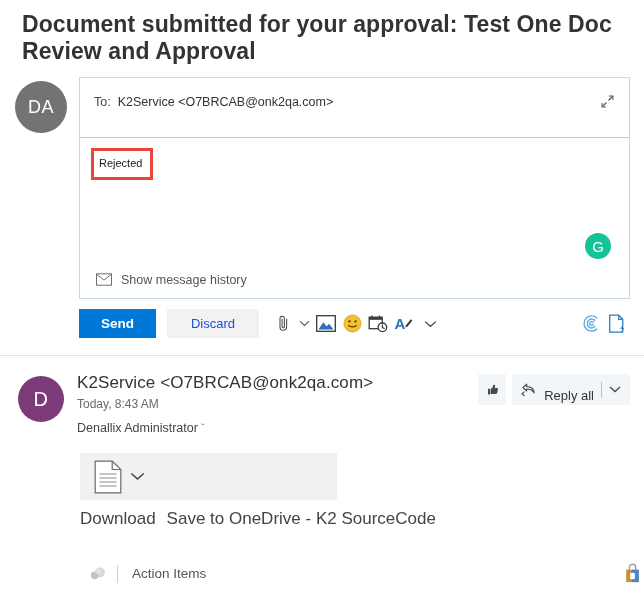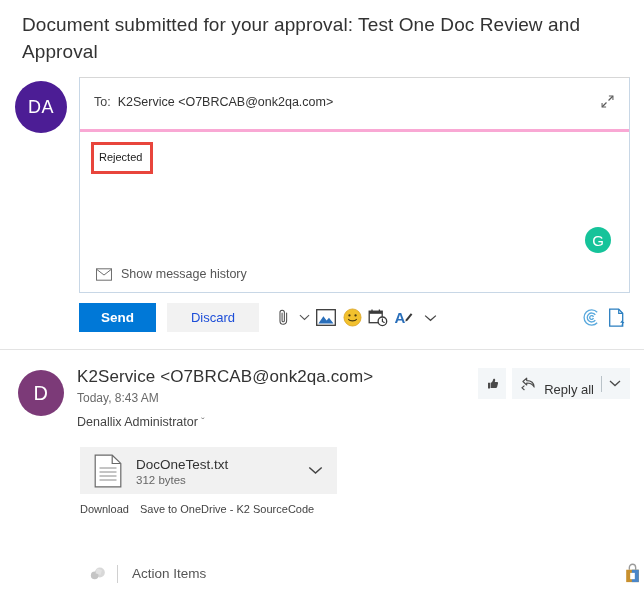--- a/index.html
+++ b/index.html
@@ -11,24 +11,24 @@
     width: 644px;
     height: 593px;
     font-family: "Liberation Sans", sans-serif;
     color: #333333;
     overflow: hidden;
     position: relative;
   }
 
   
   .subject {
-    font-size: 19px;
+    font-size: 23px;
     line-height: 27px;
     color: #333333;
-    font-weight: 400;
+    font-weight: 700;
     padding: 11px 22px 0 22px;
     letter-spacing: 0.1px;
   }
 
   
   .compose-row {
     display: flex;
     align-items: flex-start;
     padding: 12px 14px 0 15px;
   }
@@ -38,41 +38,41 @@
     border-radius: 50%;
     flex: 0 0 52px;
     display: flex;
     align-items: center;
     justify-content: center;
     color: #ffffff;
     font-size: 18px;
     letter-spacing: 0.5px;
     margin-top: 4px;
   }
-  .avatar.green { background: #4c1d95; }
+  .avatar.green { background: #737373; }
   .avatar.purple {
     background: #7c3a78;
     width: 46px; height: 46px; flex: 0 0 46px;
     font-size: 20px;
   }
 
   .compose-card {
     flex: 1;
     margin-left: 12px;
     border: 1px solid #c8d7e6;
     border-top: 1px solid #d7d7d7;
     background: #ffffff;
     box-sizing: border-box;
   }
   .to-row {
     display: flex;
     align-items: center;
     height: 47px;
-    border-bottom: 3px solid #f9a8d4;
-    padding: 0 12px 4px 14px;
+    border-bottom: 1px solid #f9a8d4;
+    padding: 0 12px 12px 14px;
   }
   .to-label {
     font-size: 12.5px;
     color: #444;
     margin-right: 7px;
   }
   .to-value {
     font-size: 12.5px;
     color: #333;
     flex: 1;
@@ -109,21 +109,21 @@
     border-radius: 50%;
     background: #15c39a;
     color: #ffffff;
     font-size: 15px;
     display: flex; align-items: center; justify-content: center;
     cursor: pointer;
   }
 
   .history-row {
     display: flex;
-    align-items: flex-end;
+    align-items: flex-start;
     padding: 0 0 11px 16px;
     margin-top: -2px;
   }
   .history-label {
     font-size: 12.5px;
     color: #555555;
     margin-left: 9px;
     cursor: pointer;
   }
 
@@ -240,21 +240,21 @@
     box-sizing: border-box;
     cursor: pointer;
   }
   .attach-info { flex: 1; margin-left: 14px; }
   .attach-name { font-size: 13.5px; color: #333333; line-height: 17px; }
   .attach-size { font-size: 11.5px; color: #666666; margin-top: 1px; }
   .attach-links {
     display: flex;
     align-items: center;
     margin-top: 9px;
-    font-size: 11px;
+    font-size: 17px;
   }
   .attach-link {
     color: #444444;
     cursor: pointer;
     text-decoration: none;
   }
   .attach-link.second { margin-left: 11px; }
 
   
   .action-bar {
@@ -441,24 +441,20 @@
 </div>
 
 <div class="attach-zone">
   <div class="attach-card">
     <span>
       <svg width="28" height="34" viewBox="0 0 28 34">
         <path d="M1.2 1.2h17l8.6 8.2v23.4H1.2z" fill="#ffffff" stroke="#6a6a6a" stroke-width="1.2"></path>
         <path d="M18.2 1.5v8h8.3" fill="none" stroke="#6a6a6a" stroke-width="1.2"></path>
         <path d="M5.5 14h17M5.5 18h17M5.5 22h17M5.5 26h17" stroke="#8a8a8a" stroke-width="1"></path>
       </svg>
-    </span>
-    <span class="attach-info">
-      <span class="attach-name">DocOneTest.txt</span>
-      <span class="attach-size" style="display:block">312 bytes</span>
     </span>
     <span style="padding:0 8px">
       <svg width="15" height="11" viewBox="0 0 15 11">
         <path d="M1.3 2.5l6.2 5.6 6.2-5.6" fill="none" stroke="#444" stroke-width="1.5"></path>
       </svg>
     </span>
   </div>
 
   <div class="attach-links">
     <span class="attach-link">Download</span>

